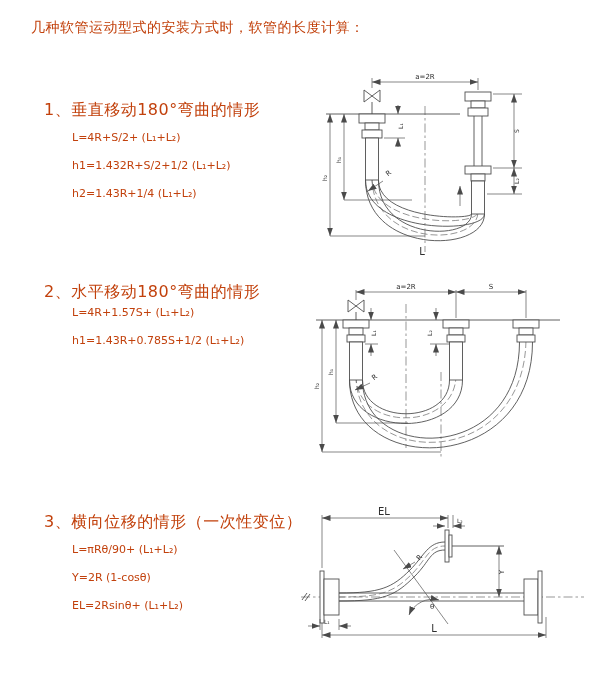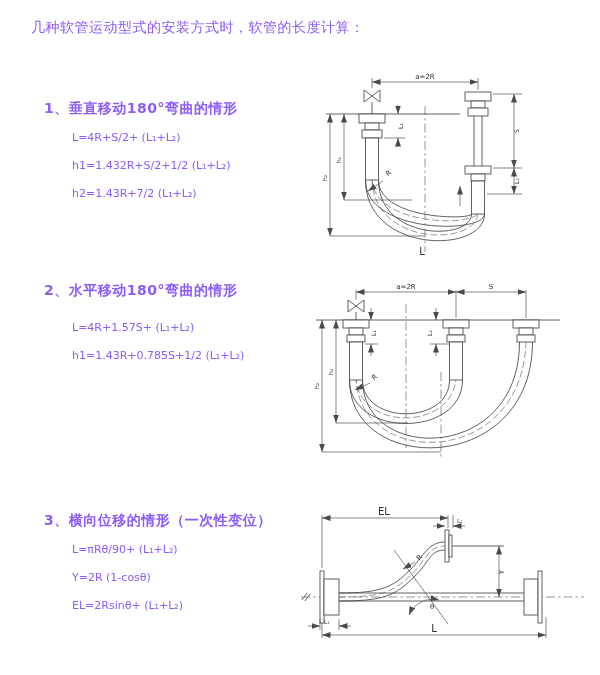--- a/index.html
+++ b/index.html
@@ -1,19 +1,19 @@
 <!DOCTYPE html>
 <html><head>
 <meta charset="utf-8">
 <style>
   html,body{margin:0;padding:0;background:#fff;}
   .page{position:relative;width:600px;height:675px;background:#fff;overflow:hidden;
-        font-family:"DejaVu Sans","Liberation Sans",sans-serif;color:#8b5cf6;border-radius:28px;}
+        font-family:"DejaVu Sans","Liberation Sans",sans-serif;color:#c2410c;border-radius:28px;}
   .title{position:absolute;left:31px;top:19px;font-size:14px;letter-spacing:.5px;white-space:nowrap;}
-  .heading{position:absolute;font-size:14px;letter-spacing:.5px;white-space:nowrap;font-weight:bold;}
+  .heading{position:absolute;font-size:16px;letter-spacing:.5px;white-space:nowrap;}
   .formulas{position:absolute;font-size:11px;}
   .formulas .frow{height:28px;line-height:28px;white-space:nowrap;}
   svg{position:absolute;overflow:visible;}
   .ln{stroke:#4f4f4f;stroke-width:0.9;fill:none;}
   .lnf{stroke:#4f4f4f;stroke-width:0.9;fill:#fff;}
   .cl{stroke:#6a6a6a;stroke-width:0.7;fill:none;stroke-dasharray:9 3 2.5 3;}
   .hc{stroke:#6a6a6a;stroke-width:0.7;fill:none;stroke-dasharray:7 3;}
   .dm{stroke:#555;stroke-width:0.7;fill:none;}
   .dl{font-size:7px;fill:#2e2e2e;}
   .dls{font-size:6px;fill:#2e2e2e;}
@@ -23,21 +23,21 @@
 <body>
 
 <div class="page">
 
   <div class="title">几种软管运动型式的安装方式时，软管的长度计算：</div>
 
   <div class="heading" style="left:44px;top:100px">1、垂直移动180°弯曲的情形</div>
   <div class="formulas" style="left:72px;top:124px">
     <div class="frow">L=4R+S/2+ (L₁+L₂)</div>
     <div class="frow">h1=1.432R+S/2+1/2 (L₁+L₂)</div>
-    <div class="frow">h2=1.43R+7/2 (L₁+L₂)</div>
+    <div class="frow">h2=1.43R+1/4 (L₁+L₂)</div>
   </div>
 
   <svg style="left:310px;top:68px" width="252" height="192" viewBox="0 0 252 192">
     <defs>
       <marker id="arrA" markerWidth="9" markerHeight="7" refX="8.5" refY="3" orient="auto-start-reverse" markerUnits="userSpaceOnUse">
         <path d="M0,0 L8.5,3 L0,6 Z" fill="#4a4a4a"></path>
       </marker>
       <pattern id="htA" width="4.5" height="4.5" patternUnits="userSpaceOnUse">
         <path d="M0,0 L4.5,4.5 M4.5,0 L0,4.5" stroke="#8d8d8d" stroke-width="0.5"></path>
       </pattern>
@@ -115,21 +115,21 @@
     </g>
     <text class="dls" transform="rotate(-90 208.5 113)" x="208.5" y="113" text-anchor="middle">L₂</text>
 
     <path class="dm" d="M73,113 L58,123" marker-end="url(#arrA)"></path>
     <text class="dl" transform="rotate(-38 80 107)" x="80" y="107" text-anchor="middle" font-size="8">R</text>
 
     <text class="dlg" x="112" y="187" text-anchor="middle">L</text>
   </svg>
 
   <div class="heading" style="left:44px;top:282px">2、水平移动180°弯曲的情形</div>
-  <div class="formulas" style="left:72px;top:314px">
+  <div class="formulas" style="left:72px;top:299px">
     <div class="frow">L=4R+1.57S+ (L₁+L₂)</div>
     <div class="frow">h1=1.43R+0.785S+1/2 (L₁+L₂)</div>
   </div>
 
   <svg style="left:308px;top:280px" width="260" height="182" viewBox="0 0 260 182">
     <defs>
       <marker id="arrB" markerWidth="9" markerHeight="7" refX="8.5" refY="3" orient="auto-start-reverse" markerUnits="userSpaceOnUse">
         <path d="M0,0 L8.5,3 L0,6 Z" fill="#4a4a4a"></path>
       </marker>
       <pattern id="htB" width="4.5" height="4.5" patternUnits="userSpaceOnUse">

